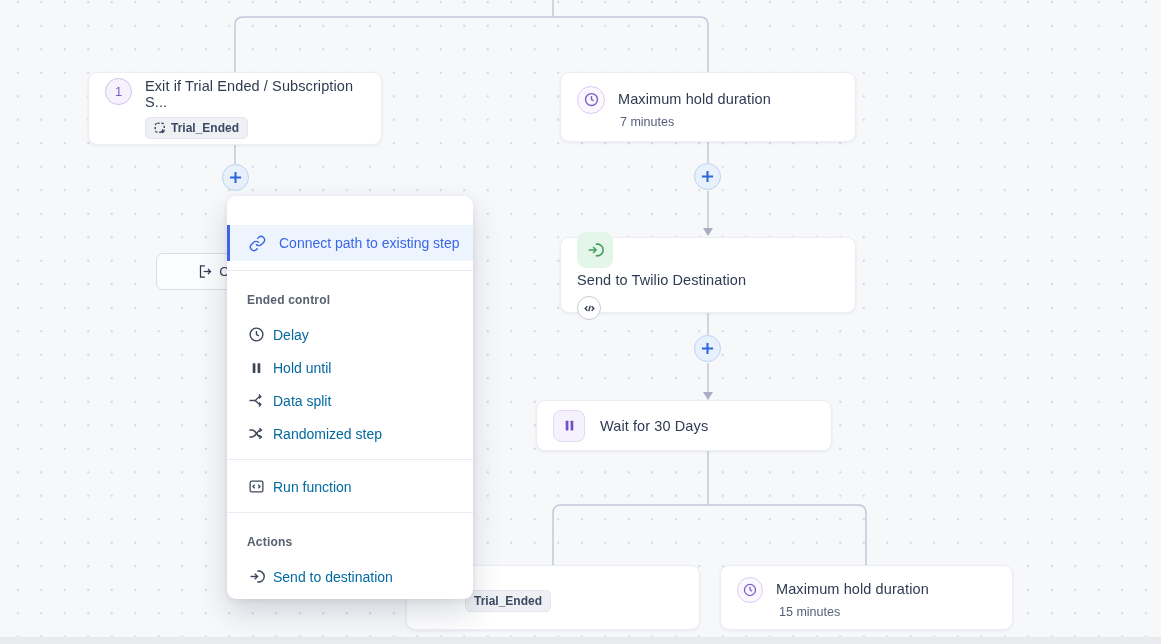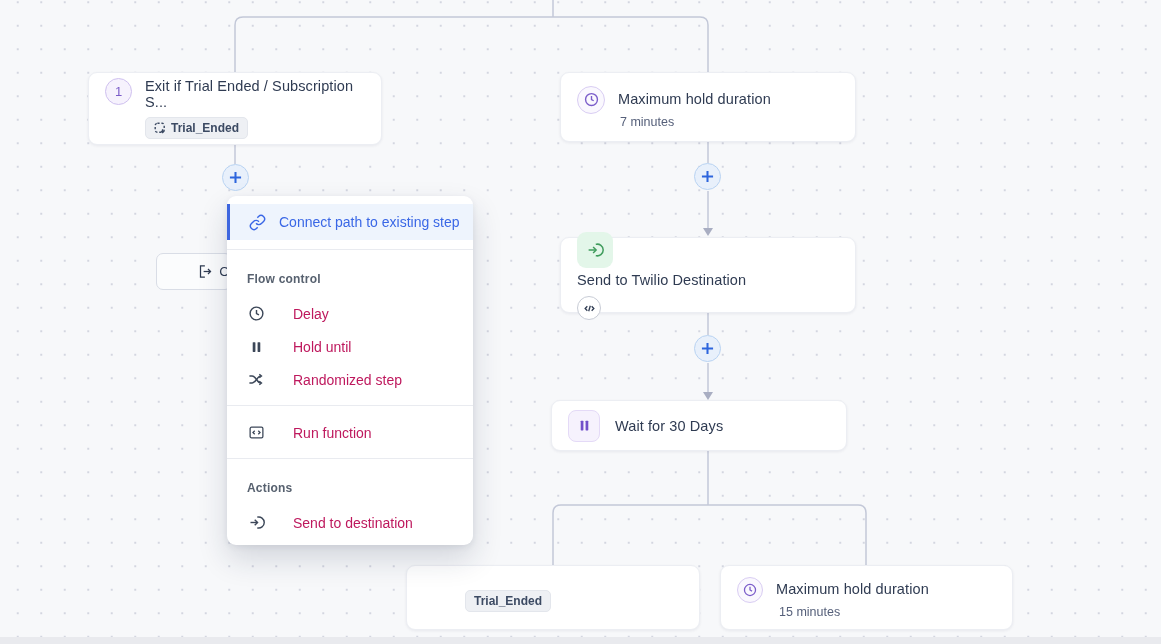--- a/index.html
+++ b/index.html
@@ -53,21 +53,21 @@
   .dest-badge {
     width:24px; height:24px; border-radius:50%; background:#fff;
     border:1px solid #c8ccd6; display:flex; align-items:center; justify-content:center;
     margin-top:8px; color:#2f3b52;
   }
 
   
   .card-exit-top { left:88px; top:72px; width:294px; height:73px; }
   .card-maxhold-top { left:560px; top:72px; width:296px; height:70px; }
   .card-send { left:560px; top:237px; width:296px; height:76px; }
-  .card-wait { left:551px; top:400px; width:296px; height:51px; }
+  .card-wait { left:536px; top:400px; width:296px; height:51px; }
   .card-exit-bottom { left:406px; top:565px; width:294px; height:65px; padding-left:72px; }
   .card-maxhold-bottom { left:720px; top:565px; width:293px; height:65px; }
 
   
   .plus-btn {
     position:absolute; width:27px; height:27px; border-radius:50%;
     background:#e8f0fb; border:1px solid #b9d3f2; z-index:6;
     display:flex; align-items:center; justify-content:center; cursor:pointer;
   }
   .plus-1 { left:222px; top:164px; }
@@ -85,31 +85,31 @@
   
   .menu {
     position:absolute; left:227px; top:196px; width:246px; z-index:20;
     background:#fff; border-radius:9px;
     box-shadow:0 14px 30px rgba(25,35,70,.16), 0 2px 6px rgba(25,35,70,.08);
     padding-top:8px; padding-bottom:6px;
   }
   .menu-primary {
     display:flex; align-items:center; gap:12px; height:36px;
     background:#eef4fd; border-left:3px solid #3e66df; padding-left:18px;
-    color:#3a67e6; font-size:14px; cursor:pointer;
+    color:#3a67e6; font-size:14px; cursor:pointer;margin-top:21px;
   }
   .menu-divider { height:1px; background:#e9ebf0; margin-top:9px; }
   .menu-header {
     margin:22px 0 0 20px; font-size:12px; font-weight:700; color:#57616f;
     letter-spacing:.2px; height:15px;
   }
   .menu-list { margin-top:10px; }
   .menu-item {
-    display:flex; align-items:center; gap:27px; height:33px; padding-left:20px;
-    font-size:14px; color:#be185d; cursor:pointer;
+    display:flex; align-items:center; gap:7px; height:33px; padding-left:20px;
+    font-size:14px; color:#0369a1; cursor:pointer;
   }
   .mi-icon { display:flex; align-items:center; justify-content:center; width:19px; color:#3c4758; }
 
   .bottom-strip {
     position:absolute; left:0; bottom:0; width:100%; height:7px;
     background:#e9eaee; z-index:3;
   }
 </style>
 </head>
 <body>
@@ -255,39 +255,51 @@
         <svg width="17" height="17" viewBox="0 0 24 24" fill="none" stroke="currentColor" stroke-width="2">
           <path d="M10 13 a5 5 0 0 0 7.54 .54 l3 -3 a5 5 0 0 0 -7.07 -7.07 l-1.72 1.71"></path>
           <path d="M14 11 a5 5 0 0 0 -7.54 -.54 l-3 3 a5 5 0 0 0 7.07 7.07 l1.71 -1.71"></path>
         </svg>
       </span>
       <span>Connect path to existing step</span>
     </div>
 
     <div class="menu-divider"></div>
 
-    <div class="menu-header">Flow control</div>
+    <div class="menu-header">Ended control</div>
     <div class="menu-list">
       <div class="menu-item">
         <span class="mi-icon">
           <svg width="17" height="17" viewBox="0 0 24 24" fill="none" stroke="currentColor" stroke-width="2">
             <circle cx="12" cy="12" r="9"></circle>
               <path d="M12 7 V12 L15.5 14"></path>
           </svg>
         </span>
         <span>Delay</span>
       </div>
       <div class="menu-item">
         <span class="mi-icon">
           <svg width="13" height="14" viewBox="0 0 24 24" fill="currentColor">
             <rect x="5" y="3" width="5" height="18" rx="1"></rect>
               <rect x="14" y="3" width="5" height="18" rx="1"></rect>
           </svg>
         </span>
         <span>Hold until</span>
+      </div>
+      <div class="menu-item">
+        <span class="mi-icon">
+          <svg width="17" height="17" viewBox="0 0 24 24" fill="none" stroke="currentColor" stroke-width="2">
+            <path d="M2 12 H9"></path>
+            <path d="M9 12 C13 12 13 6.5 17.5 6.5"></path>
+            <path d="M9 12 C13 12 13 17.5 17.5 17.5"></path>
+            <path d="M15.5 3.5 L18 6.5 L15.5 9"></path>
+            <path d="M15.5 15 L18 17.5 L15.5 20.5"></path>
+          </svg>
+        </span>
+        <span>Data split</span>
       </div>
       <div class="menu-item">
         <span class="mi-icon">
           <svg width="17" height="17" viewBox="0 0 24 24" fill="none" stroke="currentColor" stroke-width="2">
             <path d="M2 7 H6 C11 7 13 17 18 17"></path>
             <path d="M2 17 H6 C11 17 13 7 18 7"></path>
             <path d="M16 4.5 L19 7 L16 9.5"></path>
             <path d="M16 14.5 L19 17 L16 19.5"></path>
           </svg>
         </span>

